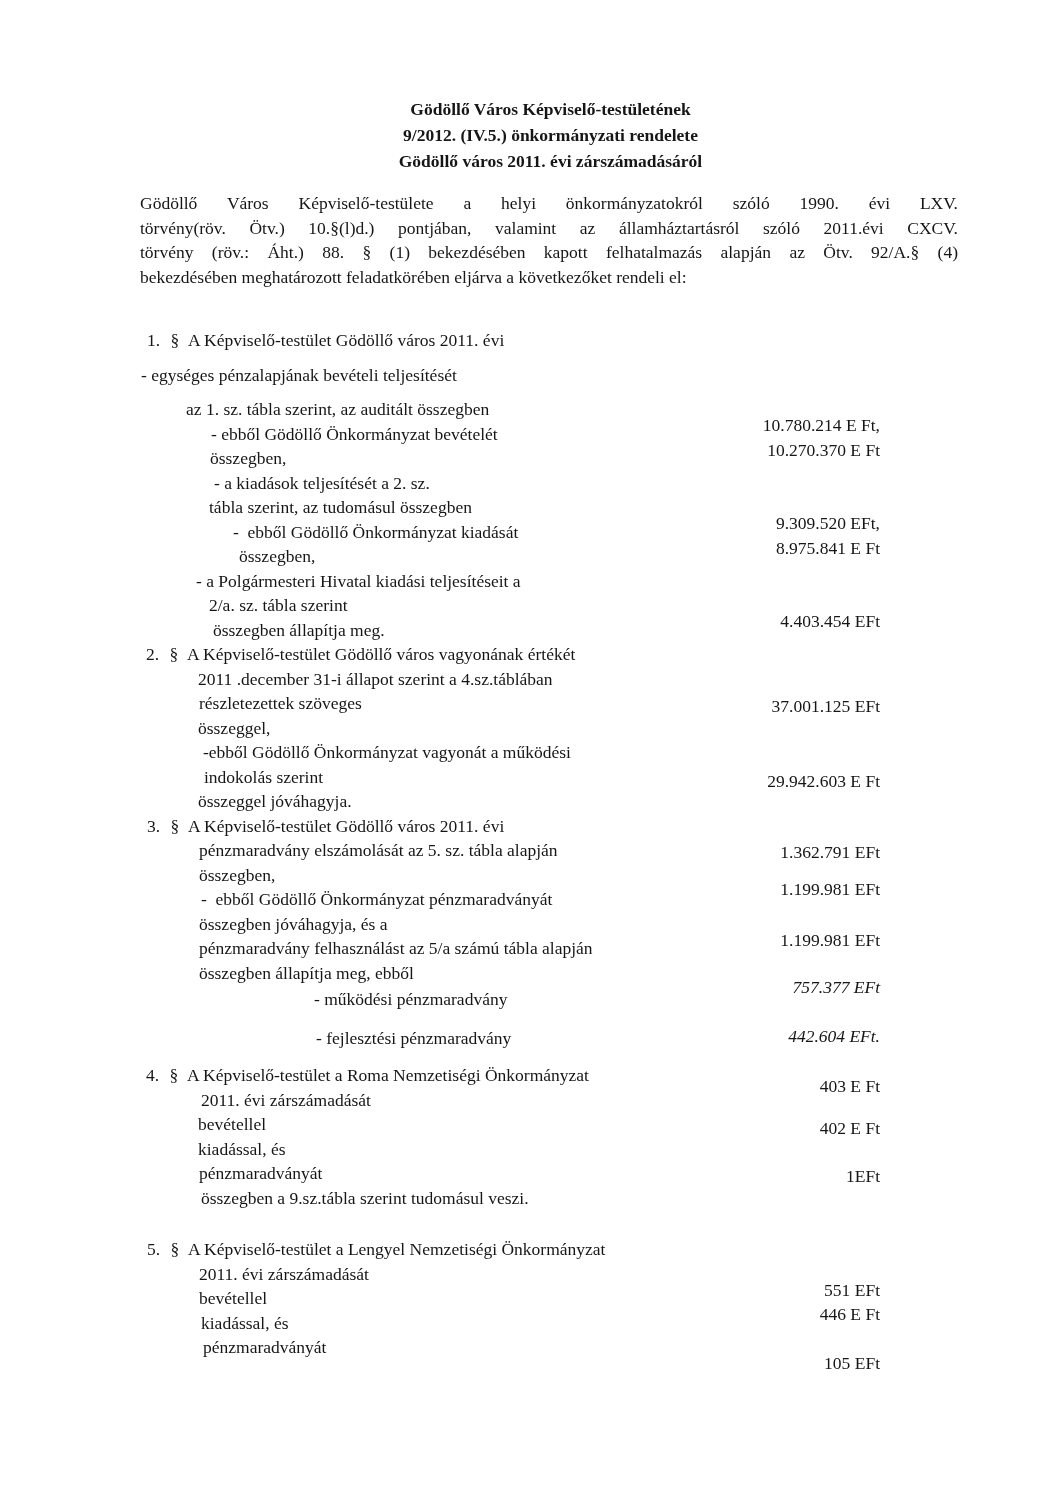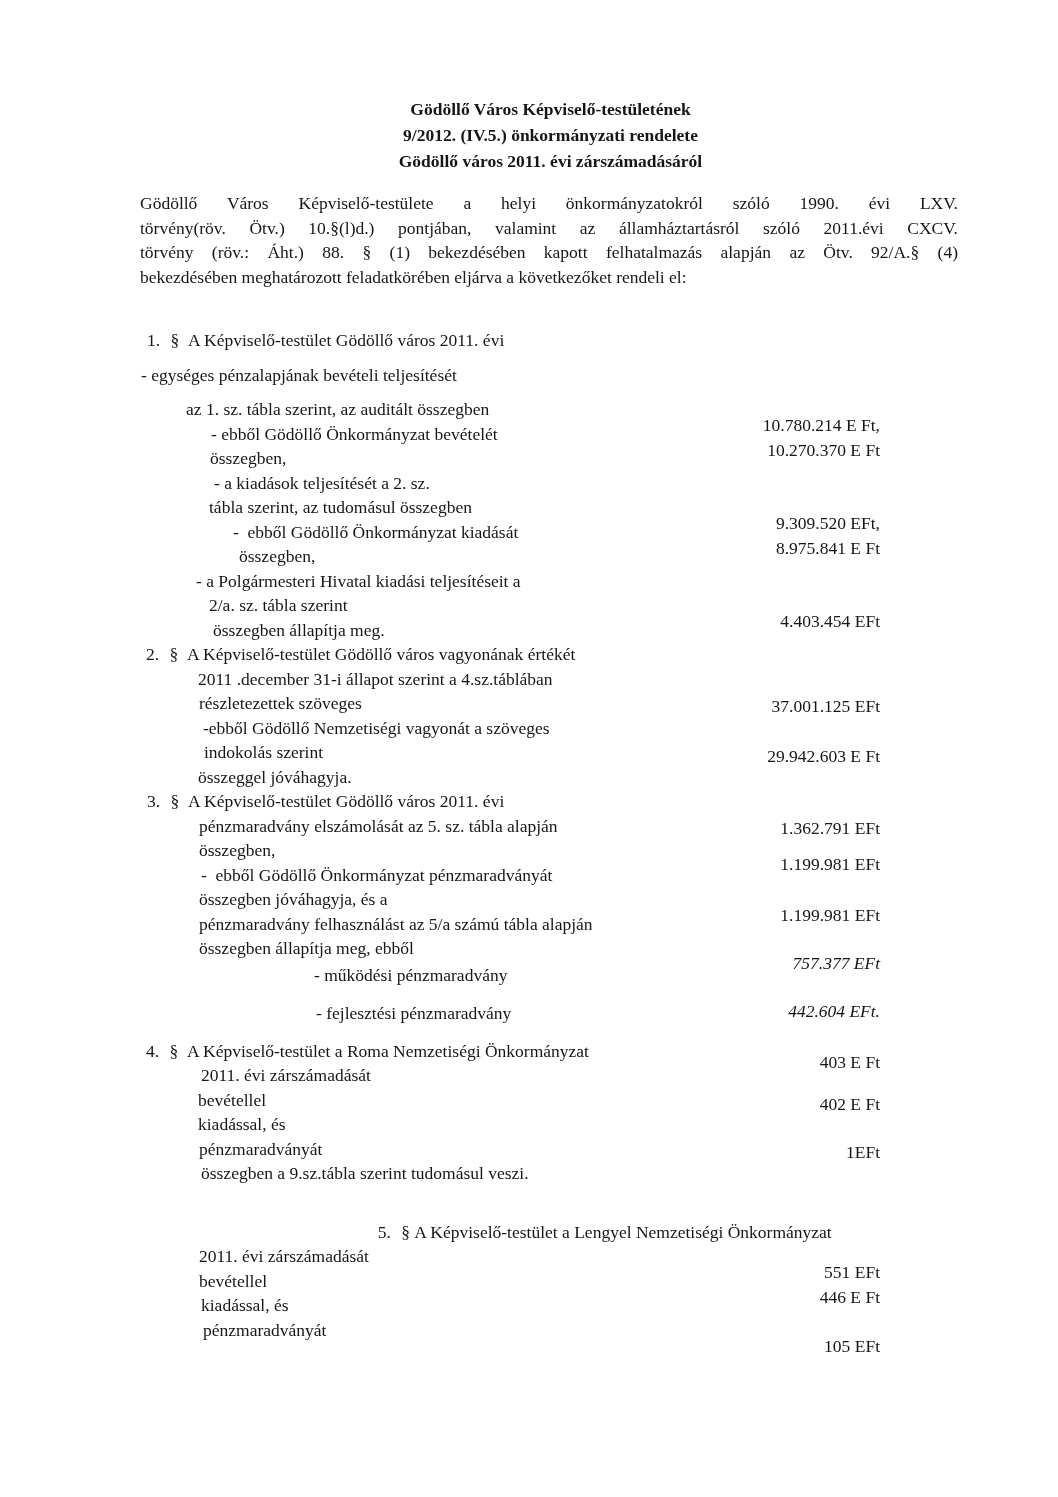--- a/index.html
+++ b/index.html
@@ -129,21 +129,24 @@
         <span class="line-text" style="margin-left: 140px;"><span class="secnum">2. §</span>A Képviselő-testület Gödöllő város vagyonának értékét</span>
       </div>
       <div class="line">
         <span class="line-text" style="margin-left: 192px;">2011 .december 31-i állapot szerint a 4.sz.táblában</span>
       </div>
       <div class="line">
         <span class="line-text" style="margin-left: 193px;">részletezettek szöveges</span>
         <span class="line-value" style="top: 3px;">37.001.125 EFt</span>
       </div>
       <div class="line">
-        <span class="line-text" style="margin-left: 197px;">-ebből Gödöllő Nemzetiségi vagyonát a szöveges</span>
+        <span class="line-text" style="margin-left: 192px;">összeggel,</span>
+      </div>
+      <div class="line">
+        <span class="line-text" style="margin-left: 197px;">-ebből Gödöllő Önkormányzat vagyonát a működési</span>
       </div>
       <div class="line">
         <span class="line-text" style="margin-left: 198px;">indokolás szerint</span>
         <span class="line-value" style="top: 4px;">29.942.603 E Ft</span>
       </div>
       <div class="line">
         <span class="line-text" style="margin-left: 192px;">összeggel jóváhagyja.</span>
       </div>
       <div class="line">
         <span class="line-text" style="margin-left: 141px;"><span class="secnum">3. §</span>A Képviselő-testület Gödöllő város 2011. évi</span>
@@ -191,21 +194,21 @@
       <div class="line">
         <span class="line-text" style="margin-left: 192px;">kiadással, és</span>
       </div>
       <div class="line">
         <span class="line-text" style="margin-left: 193px;">pénzmaradványát</span>
         <span class="line-value" style="top: 3px;">1EFt</span>
       </div>
       <div class="line">
         <span class="line-text" style="margin-left: 195px;">összegben a 9.sz.tábla szerint tudomásul veszi.</span>
       </div>
-      <div class="line" style="margin-top: 34px; text-align: center;">
+      <div class="line" style="margin-top: 27px;">
         <span class="line-text" style="margin-left: 141px;"><span class="secnum">5. §</span>A Képviselő-testület a Lengyel Nemzetiségi Önkormányzat</span>
       </div>
       <div class="line">
         <span class="line-text" style="margin-left: 193px;">2011. évi zárszámadását</span>
         <span class="line-value">551 EFt</span>
       </div>
       <div class="line">
         <span class="line-text" style="margin-left: 193px;">bevétellel</span>
         <span class="line-value">446 E Ft</span>
       </div>

